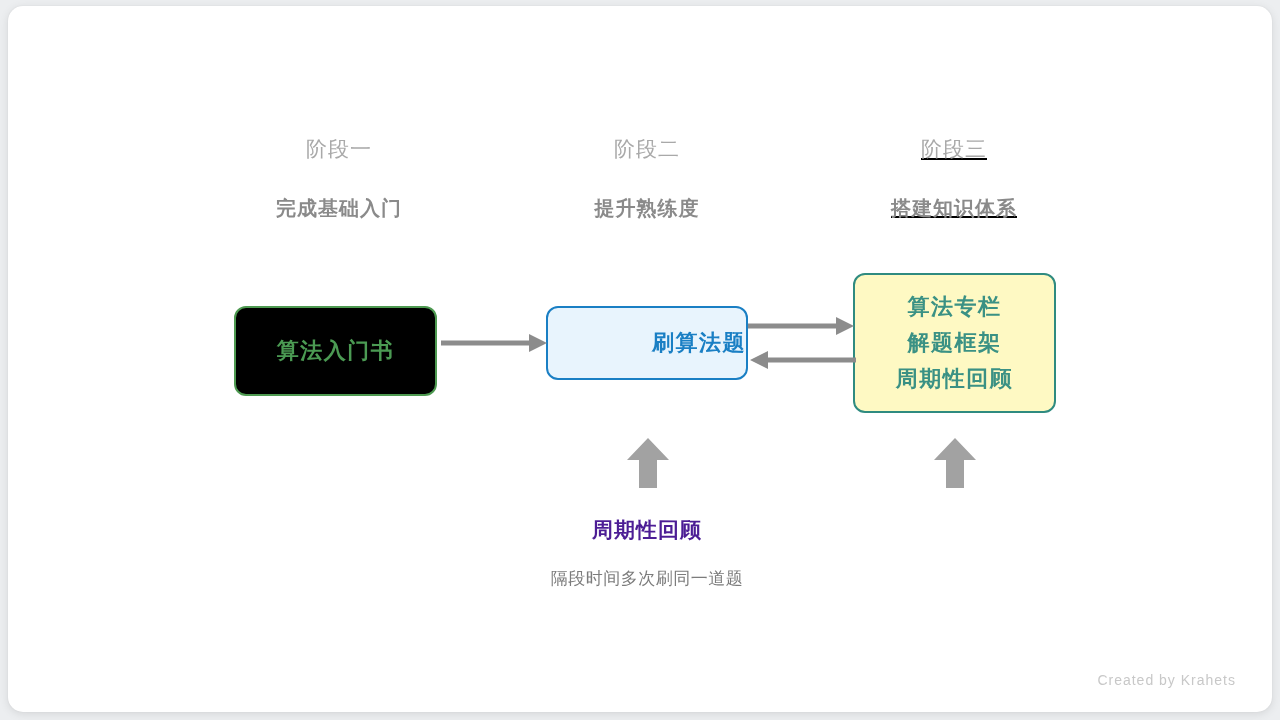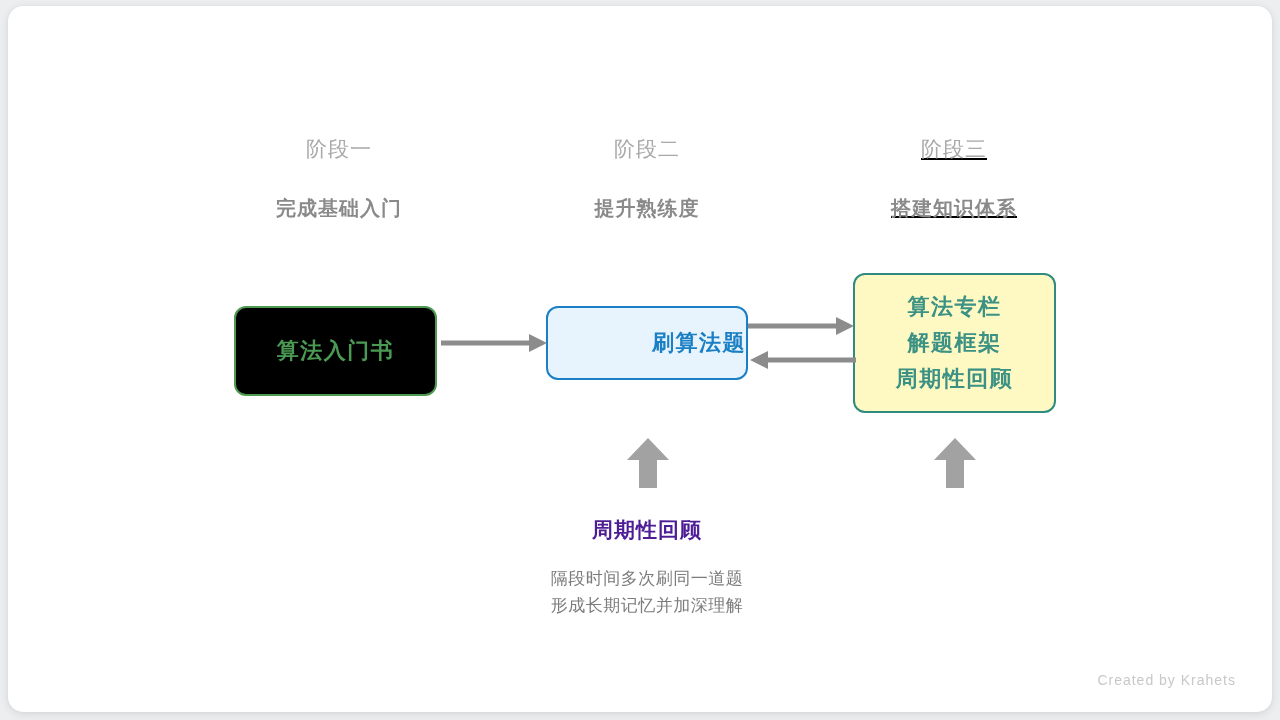--- a/index.html
+++ b/index.html
@@ -174,20 +174,19 @@
   </svg>
 
   <svg class="arrow-up" style="left:926px; top:432px; width:42px; height:50px;" viewBox="0 0 42 50">
     <polygon points="21,0 42,22 30,22 30,50 12,50 12,22 0,22" fill="#a2a2a2"></polygon>
   </svg>
 
   <div class="note" id="note-review">
     <div class="n-title">周期性回顾</div>
     <div class="n-desc">
       <div>隔段时间多次刷同一道题</div>
-      <div>形成长期记忆并加深理解</div>
     </div>
   </div>
 
 
   <div id="credit">Created by Krahets</div>
 
 </div>
 
 </body></html>

